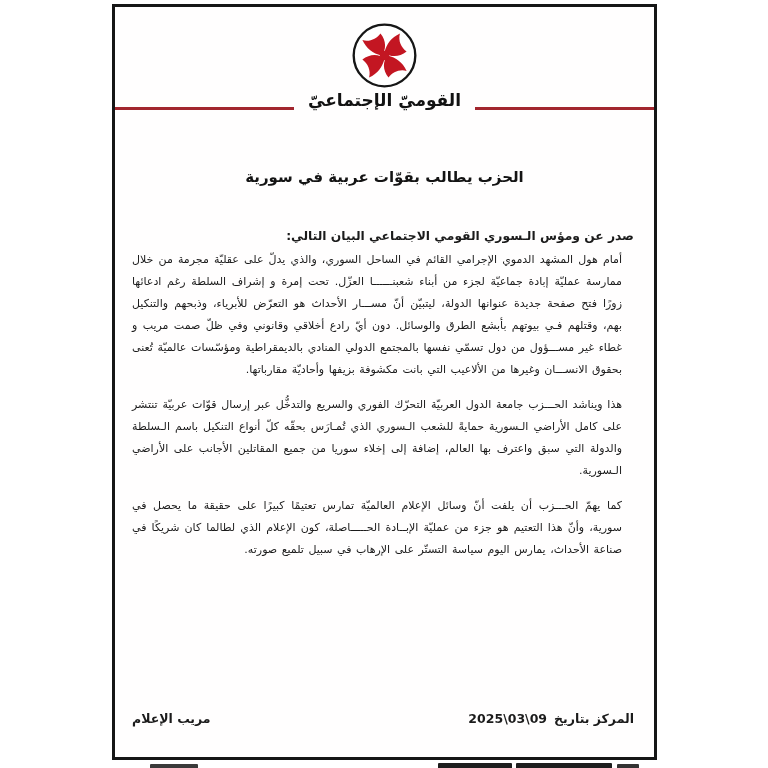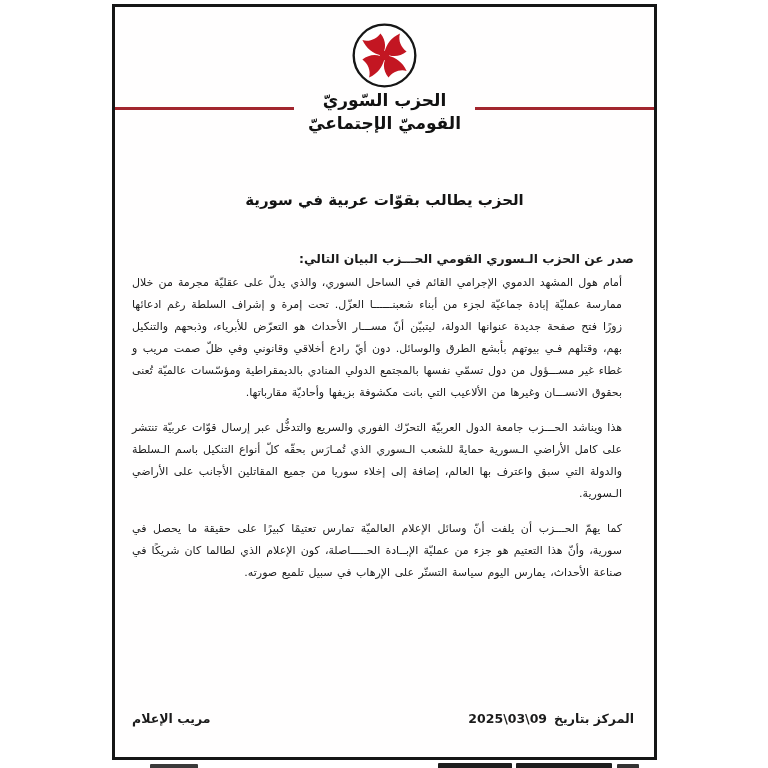--- a/index.html
+++ b/index.html
@@ -116,29 +116,28 @@
           <g fill="#C31622">
             <path d="M 0 -5 C 3 -17 10 -27 23 -33 C 20 -22 25 -12 33 -6 C 22 3 8 3 0 -5 Z"></path>
             <path d="M 0 -5 C 3 -17 10 -27 23 -33 C 20 -22 25 -12 33 -6 C 22 3 8 3 0 -5 Z" transform="rotate(90)"></path>
             <path d="M 0 -5 C 3 -17 10 -27 23 -33 C 20 -22 25 -12 33 -6 C 22 3 8 3 0 -5 Z" transform="rotate(180)"></path>
             <path d="M 0 -5 C 3 -17 10 -27 23 -33 C 20 -22 25 -12 33 -6 C 22 3 8 3 0 -5 Z" transform="rotate(270)"></path>
             <circle r="7"></circle>
           </g>
         </svg>
       </div>
       <div class="org-name">
-        <div>الحزب السّوريّ</div>
         <div>القوميّ الإجتماعيّ</div>
       </div>
     </div>
 
     <div class="doc-title">الحزب يطالب بقوّات عربية في سورية</div>
 
     <div class="body-text">
-      <div class="lead">صدر عن الحزب الـسوري القومي الحـــزب البيان التالي:</div>
+      <div class="lead">صدر عن ومؤس الـسوري القومي الاجتماعي البيان التالي:</div>
       <p class="para">أمام هول المشهد الدموي الإجرامي القائم في الساحل السوري، والذي يدلّ على عقليّة مجرمة من خلال ممارسة عمليّة إبادة جماعيّة لجزء من أبناء شعبنــــــا العزّل. تحت إمرة و إشراف السلطة رغم ادعائها زورًا فتح صفحة جديدة عنوانها الدولة، ليتبيّن أنّ مســـار الأحداث هو التعرّض للأبرياء، وذبحهم والتنكيل بهم، وقتلهم فـي بيوتهم بأبشع الطرق والوسائل. دون أيّ رادع أخلاقي وقانوني وفي ظلّ صمت مريب و غطاء غير مســـؤول من دول تسمّي نفسها بالمجتمع الدولي المنادي بالديمقراطية ومؤسّسات عالميّة تُعنى بحقوق الانســـان وغيرها من الألاعيب التي بانت مكشوفة بزيفها وأحاديّة مقارباتها.</p>
       <p class="para">هذا ويناشد الحـــزب جامعة الدول العربيّة التحرّك الفوري والسريع والتدخُّل عبر إرسال قوّات عربيّة تنتشر على كامل الأراضي الـسورية حمايةً للشعب الـسوري الذي تُمـارَس بحقّه كلّ أنواع التنكيل باسم الـسلطة والدولة التي سبق واعترف بها العالم، إضافة إلى إخلاء سوريا من جميع المقاتلين الأجانب على الأراضي الـسورية.</p>
       <p class="para">كما يهمّ الحـــزب أن يلفت أنّ وسائل الإعلام العالميّة تمارس تعتيمًا كبيرًا على حقيقة ما يحصل في سورية، وأنّ هذا التعتيم هو جزء من عمليّة الإبــادة الحـــــاصلة، كون الإعلام الذي لطالما كان شريكًا في صناعة الأحداث، يمارس اليوم سياسة التستّر على الإرهاب في سبيل تلميع صورته.</p>
     </div>
 
     <div class="footer-row">
       <div class="date-line">
         <span>المركز بتاريخ</span>
         <span class="date-value">2025\03\09</span>
       </div>

